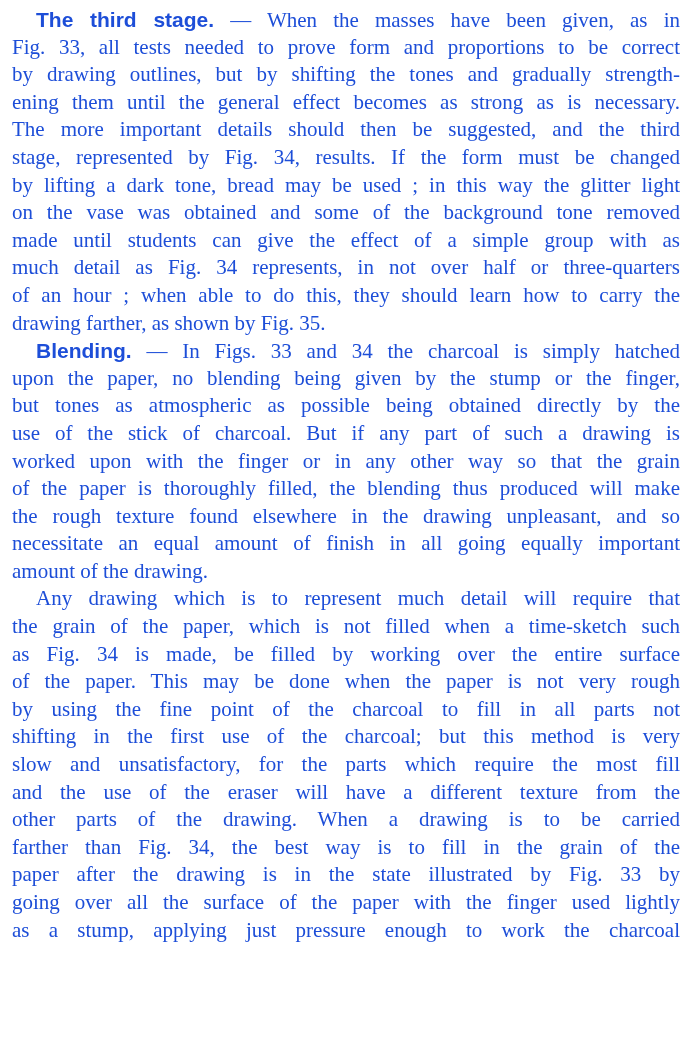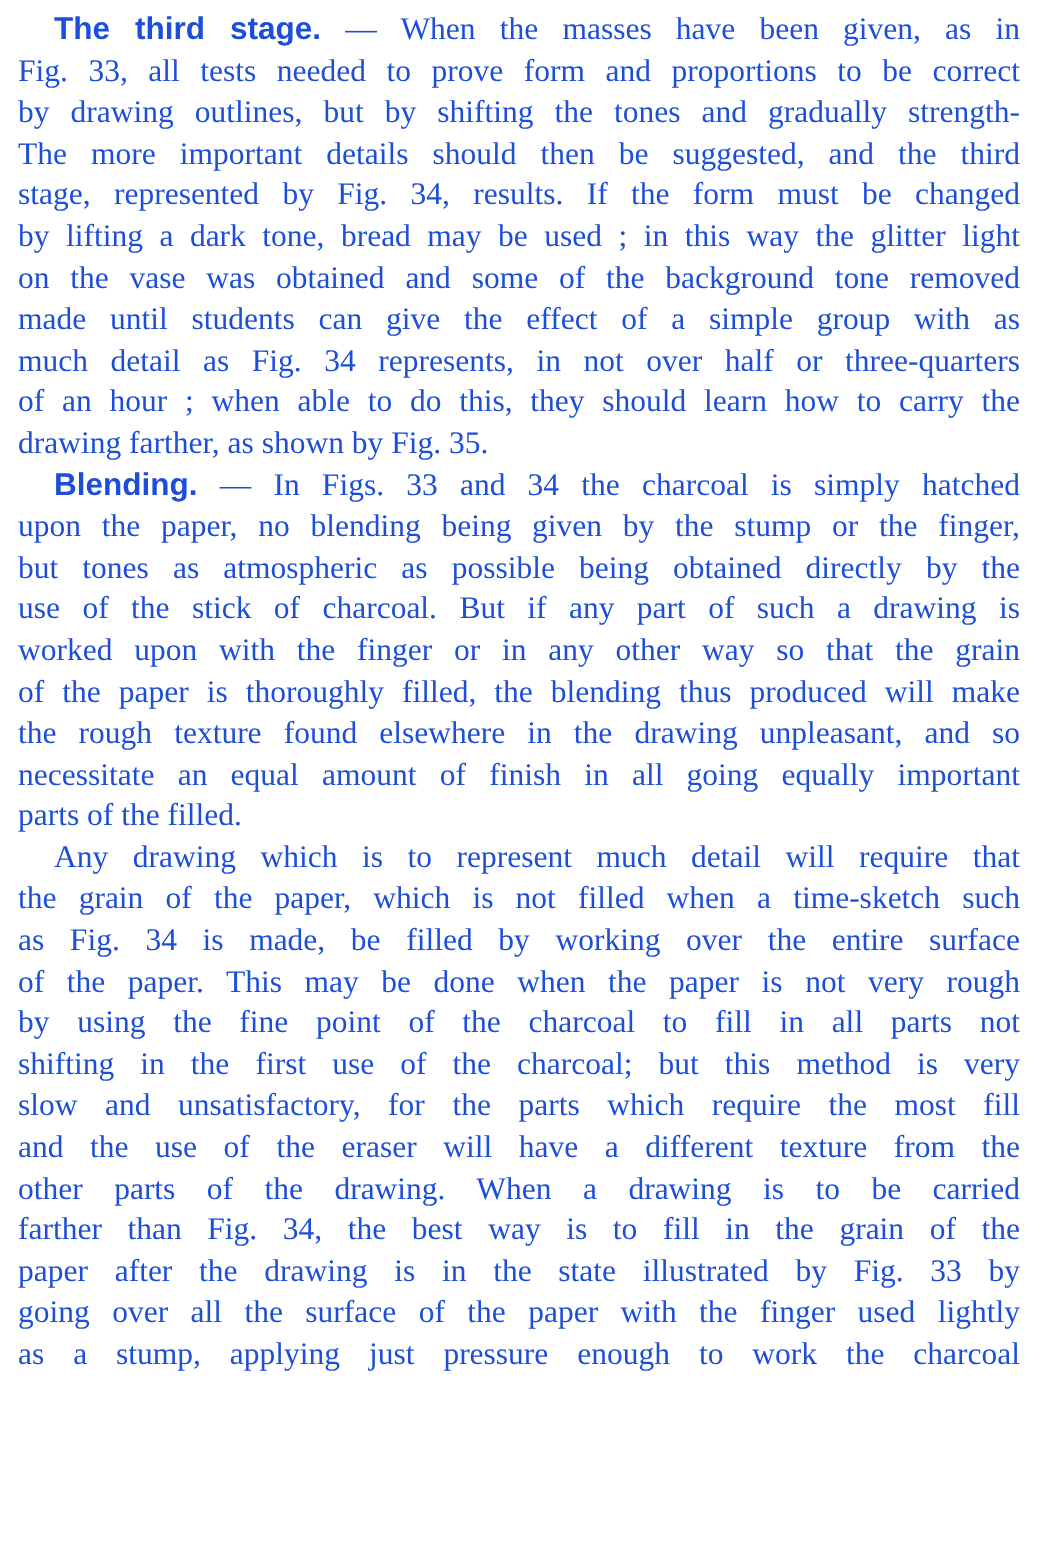--- a/index.html
+++ b/index.html
@@ -19,39 +19,40 @@
   .head { font-weight: bold; font-family: "Liberation Sans Narrow", "Liberation Sans", sans-serif; }
 </style>
 </head>
 <body>
 
 <div class="page" id="page">
     <div>
       <div class="line indent"><span class="head">The third stage.</span><span> — When the masses have been given, as in</span></div>
       <div class="line"><span>Fig. 33, all tests needed to prove form and proportions to be correct</span></div>
       <div class="line"><span>by drawing outlines, but by shifting the tones and gradually strength-</span></div>
+      <div class="line"><span>ening them until the general effect becomes as strong as is necessary.</span></div>
       <div class="line"><span>The more important details should then be suggested, and the third</span></div>
       <div class="line"><span>stage, represented by Fig. 34, results. If the form must be changed</span></div>
       <div class="line"><span>by lifting a dark tone, bread may be used ; in this way the glitter light</span></div>
       <div class="line"><span>on the vase was obtained and some of the background tone removed</span></div>
       <div class="line"><span>made until students can give the effect of a simple group with as</span></div>
       <div class="line"><span>much detail as Fig. 34 represents, in not over half or three-quarters</span></div>
       <div class="line"><span>of an hour ; when able to do this, they should learn how to carry the</span></div>
       <div class="line last"><span>drawing farther, as shown by Fig. 35.</span></div>
     </div>
     <div>
       <div class="line indent"><span class="head">Blending.</span><span> — In Figs. 33 and 34 the charcoal is simply hatched</span></div>
       <div class="line"><span>upon the paper, no blending being given by the stump or the finger,</span></div>
       <div class="line"><span>but tones as atmospheric as possible being obtained directly by the</span></div>
       <div class="line"><span>use of the stick of charcoal. But if any part of such a drawing is</span></div>
       <div class="line"><span>worked upon with the finger or in any other way so that the grain</span></div>
       <div class="line"><span>of the paper is thoroughly filled, the blending thus produced will make</span></div>
       <div class="line"><span>the rough texture found elsewhere in the drawing unpleasant, and so</span></div>
       <div class="line"><span>necessitate an equal amount of finish in all going equally important</span></div>
-      <div class="line last"><span>parts of the filled.</span></div>
+      <div class="line last"><span>amount of the drawing.</span></div>
     </div>
     <div>
       <div class="line indent"><span>Any drawing which is to represent much detail will require that</span></div>
       <div class="line"><span>the grain of the paper, which is not filled when a time-sketch such</span></div>
       <div class="line"><span>as Fig. 34 is made, be filled by working over the entire surface</span></div>
       <div class="line"><span>of the paper. This may be done when the paper is not very rough</span></div>
       <div class="line"><span>by using the fine point of the charcoal to fill in all parts not</span></div>
       <div class="line"><span>shifting in the first use of the charcoal; but this method is very</span></div>
       <div class="line"><span>slow and unsatisfactory, for the parts which require the most fill</span></div>
       <div class="line"><span>and the use of the eraser will have a different texture from the</span></div>

